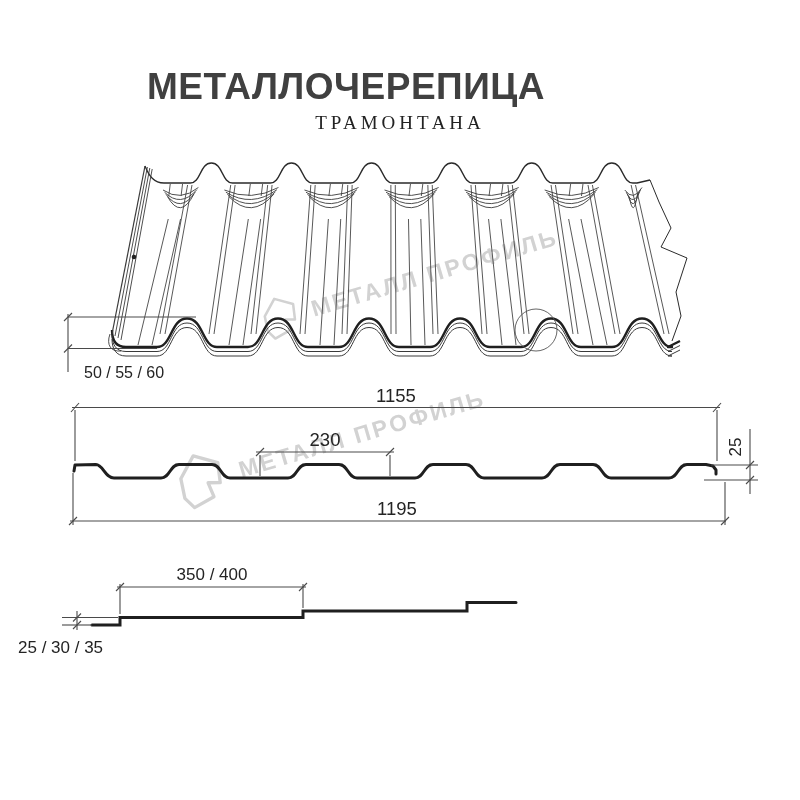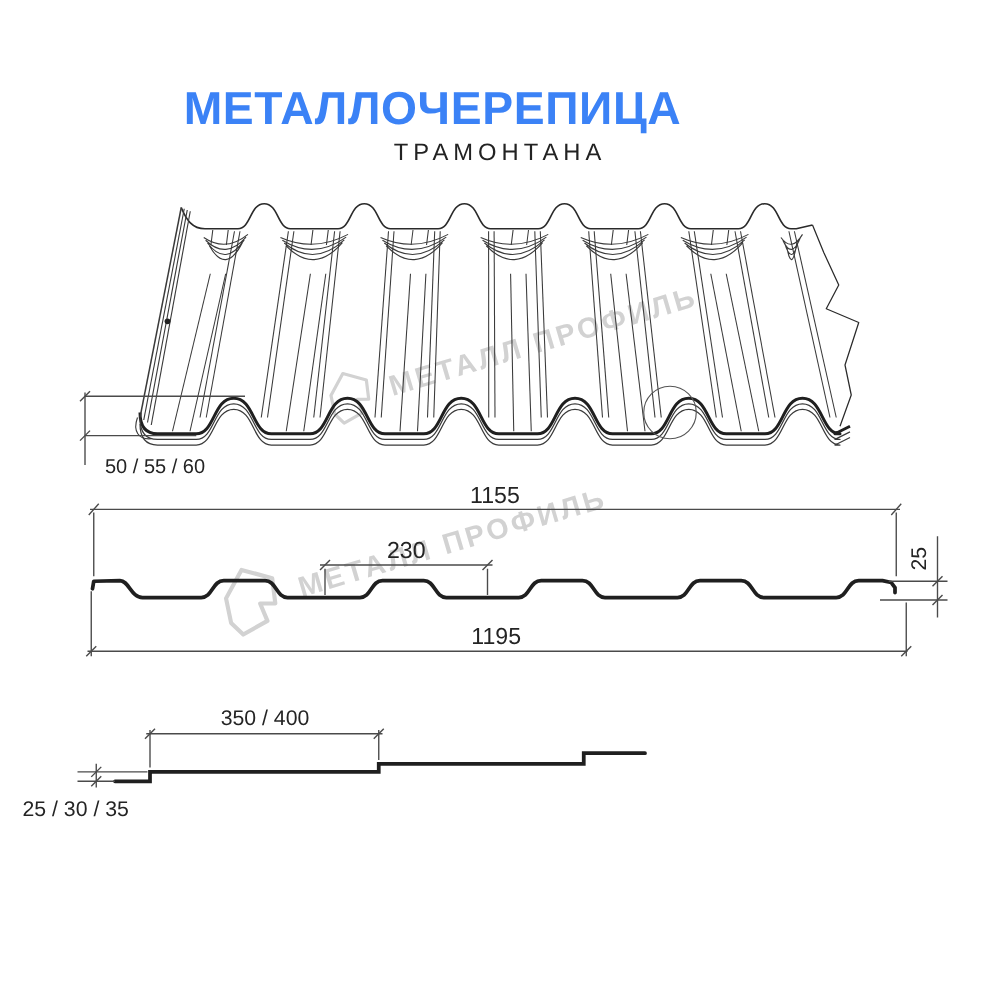--- a/index.html
+++ b/index.html
@@ -1,21 +1,21 @@
 <!DOCTYPE html>
 <html><head>
 <meta charset="utf-8">
 <style>
   html,body{margin:0;padding:0;background:#ffffff;}
   body{width:800px;height:800px;position:relative;overflow:hidden;
        font-family:"Liberation Sans","DejaVu Sans",sans-serif;color:#111;}
   .title{position:absolute;left:0;top:66px;width:692px;text-align:center;
-         font-size:37px;font-weight:800;letter-spacing:.5px;color:#3b82f6;}
+         font-size:37px;font-weight:800;letter-spacing:.5px;color:#404040;}
   .subtitle{position:absolute;left:0;top:112px;width:800px;text-align:center;
-            font-size:19px;font-weight:400;letter-spacing:4px;color:#222;}
+            font-size:19px;font-weight:400;letter-spacing:4px;color:#222;font-family:Liberation Serif, serif;}
   .wm{position:absolute;display:flex;align-items:center;gap:10px;
       transform-origin:0 50%;pointer-events:none;}
   .wm span{font-size:23px;font-weight:700;letter-spacing:2.5px;color:#d2d2d2;white-space:nowrap;}
   .wm svg{flex:0 0 auto;}
   #wm1{left:258px;top:302px;transform:rotate(-16.5deg);}
   #wm2{left:172px;top:460px;transform:rotate(-16.5deg);}
   #draw{position:absolute;left:0;top:0;}
   text{fill:#242424;}
 </style>
 </head>

